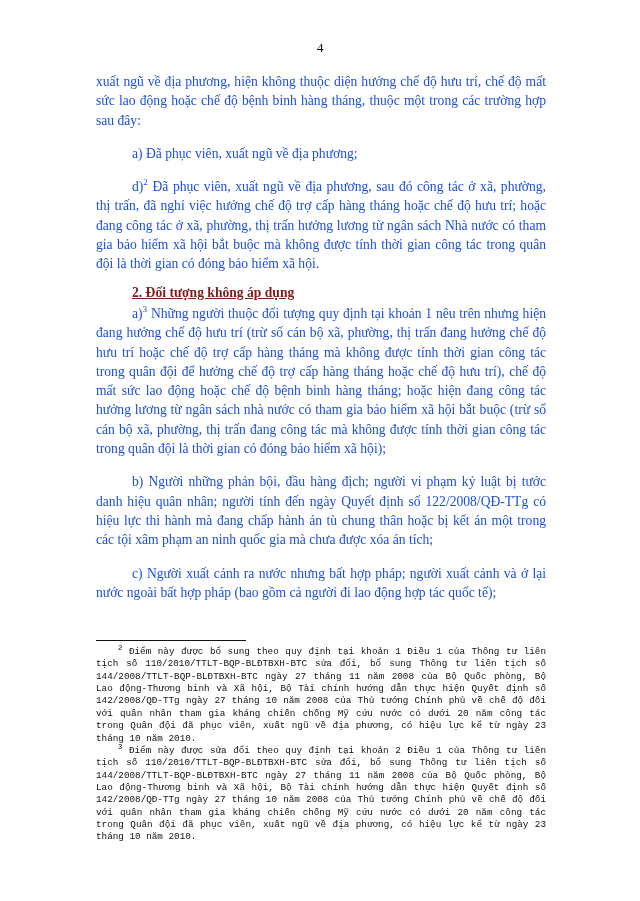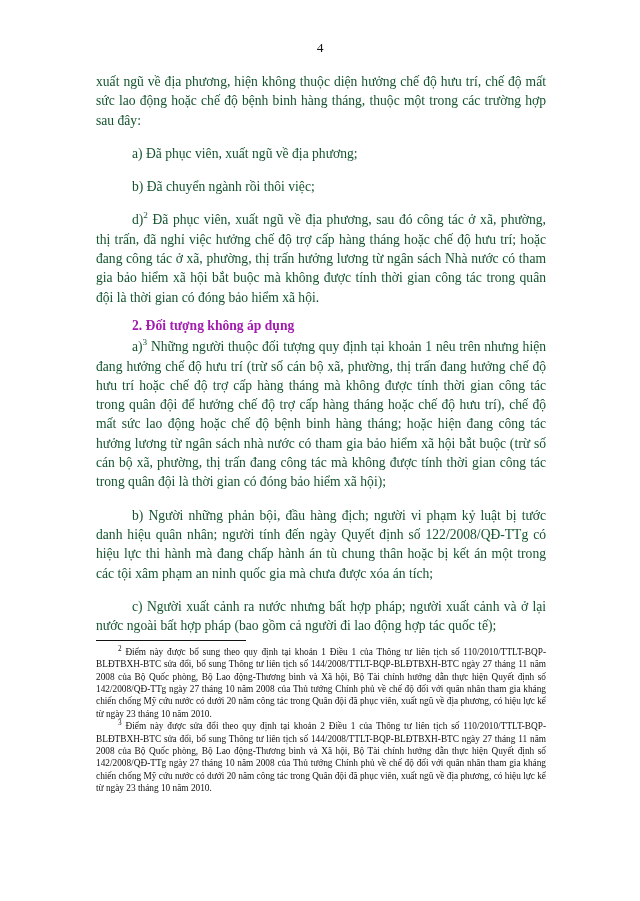--- a/index.html
+++ b/index.html
@@ -33,47 +33,49 @@
     top: 72px;
     left: 96px;
     width: 450px;
   }
   p.body {
     margin: 0;
     font-size: 13.6px;
     line-height: 1.42;
     text-align: justify;
     text-justify: inter-word;
-    color: #14532d;
+    color: #1d4ed8;
     hyphens: none;
   }
   p.indent {
     text-indent: 36px;
   }
   p.gap {
     margin-top: 14px;
   }
   h2.section-heading {
     margin: 9px 0 2px 0;
     font-size: 13.6px;
     font-weight: bold;
     text-indent: 36px;
-    color: #a21caf;
+    color: #7f1d1d;
     line-height: 1.42;
+    text-decoration: underline;
   }
   sup {
     font-size: 0.68em;
     vertical-align: super;
     line-height: 0;
   }
   .footnotes {
     position: absolute;
     left: 96px;
     top: 640px;
     width: 450px;
+    font-family: Liberation Mono, monospace;
   }
   .footnote-rule {
     width: 150px;
     height: 0;
     border-top: 1px solid #111;
     margin: 0 0 5px 0;
   }
   p.footnote {
     margin: 0;
     font-size: 9.3px;
@@ -93,21 +95,20 @@
 <div class="page">
 
   <div class="page-number">4</div>
 
   <div class="content">
 
     <p class="body">xuất ngũ về địa phương, hiện không thuộc diện hưởng chế độ hưu trí, chế độ mất sức lao động hoặc chế độ bệnh binh hàng tháng, thuộc một trong các trường hợp sau đây:</p>
 
     <p class="body indent gap">a) Đã phục viên, xuất ngũ về địa phương;</p>
 
-    <p class="body indent gap">b) Đã chuyển ngành rồi thôi việc;</p>
 
 
     <p class="body indent gap"><span>d)</span><sup>2</sup><span> Đã phục viên, xuất ngũ về địa phương, sau đó công tác ở xã, phường, thị trấn, đã nghỉ việc hưởng chế độ trợ cấp hàng tháng hoặc chế độ hưu trí; hoặc đang công tác ở xã, phường, thị trấn hưởng lương từ ngân sách Nhà nước có tham gia bảo hiểm xã hội bắt buộc mà không được tính thời gian công tác trong quân đội là thời gian có đóng bảo hiểm xã hội.</span></p>
 
     <h2 class="section-heading">2. Đối tượng không áp dụng</h2>
 
     <p class="body indent"><span>a)</span><sup>3</sup><span> Những người thuộc đối tượng quy định tại khoản 1 nêu trên nhưng hiện đang hưởng chế độ hưu trí (trừ số cán bộ xã, phường, thị trấn đang hưởng chế độ hưu trí hoặc chế độ trợ cấp hàng tháng mà không được tính thời gian công tác trong quân đội để hưởng chế độ trợ cấp hàng tháng hoặc chế độ hưu trí), chế độ mất sức lao động hoặc chế độ bệnh binh hàng tháng; hoặc hiện đang công tác hưởng lương từ ngân sách nhà nước có tham gia bảo hiểm xã hội bắt buộc (trừ số cán bộ xã, phường, thị trấn đang công tác mà không được tính thời gian công tác trong quân đội là thời gian có đóng bảo hiểm xã hội);</span></p>
 
     <p class="body indent gap">b) Người những phản bội, đầu hàng địch; người vi phạm kỷ luật bị tước danh hiệu quân nhân; người tính đến ngày Quyết định số 122/2008/QĐ-TTg có hiệu lực thi hành mà đang chấp hành án tù chung thân hoặc bị kết án một trong các tội xâm phạm an ninh quốc gia mà chưa được xóa án tích;</p>
 

